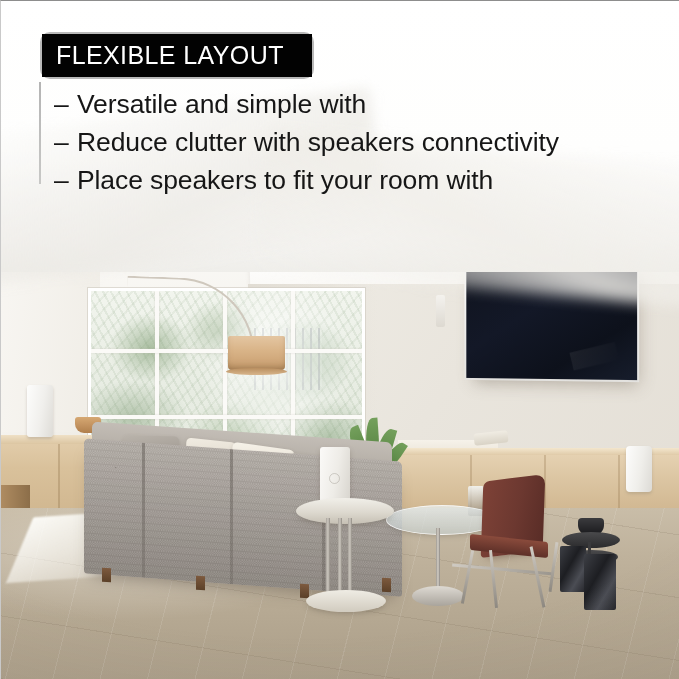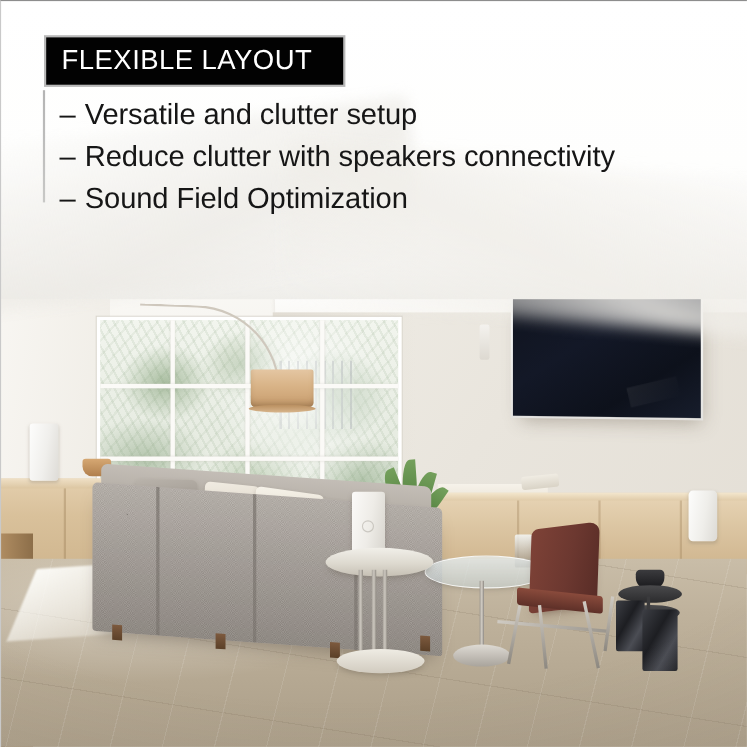--- a/index.html
+++ b/index.html
@@ -44,20 +44,21 @@
     transform:rotate(5deg); filter:blur(7px);
   }
 
   
   .title-wrap{
     position:absolute; left:40px; top:32px;
     width:274px; height:47px;
     background:#b9b9b9;
     padding:2px;
     z-index:50;
+    border-radius:10px;
   }
   .title-bar{
     width:100%; height:100%;
     background:#020202;
     display:flex; align-items:center;
     padding:0 14px;
   }
   .title-text{
     color:#ffffff;
     font-size:25px;
@@ -550,30 +551,30 @@
   <div class="title-wrap">
     <div class="title-bar">
       <span class="title-text">FLEXIBLE LAYOUT</span>
     </div>
   </div>
 
   <div class="bullets">
 
     <div class="bullet">
       <span class="dash">–</span>
-      <span class="btext">Versatile and clutter setup</span>
+      <span class="btext">Versatile and simple with</span>
     </div>
 
     <div class="bullet">
       <span class="dash">–</span>
       <span class="btext">Reduce clutter with speakers connectivity</span>
     </div>
 
     <div class="bullet">
       <span class="dash">–</span>
       <span class="btext">
-        <span class="l2">Sound Field Optimization</span>
+        <span>Place speakers to fit your room with</span>
       </span>
     </div>
 
   </div>
 
 </div>
 
 </body></html>

